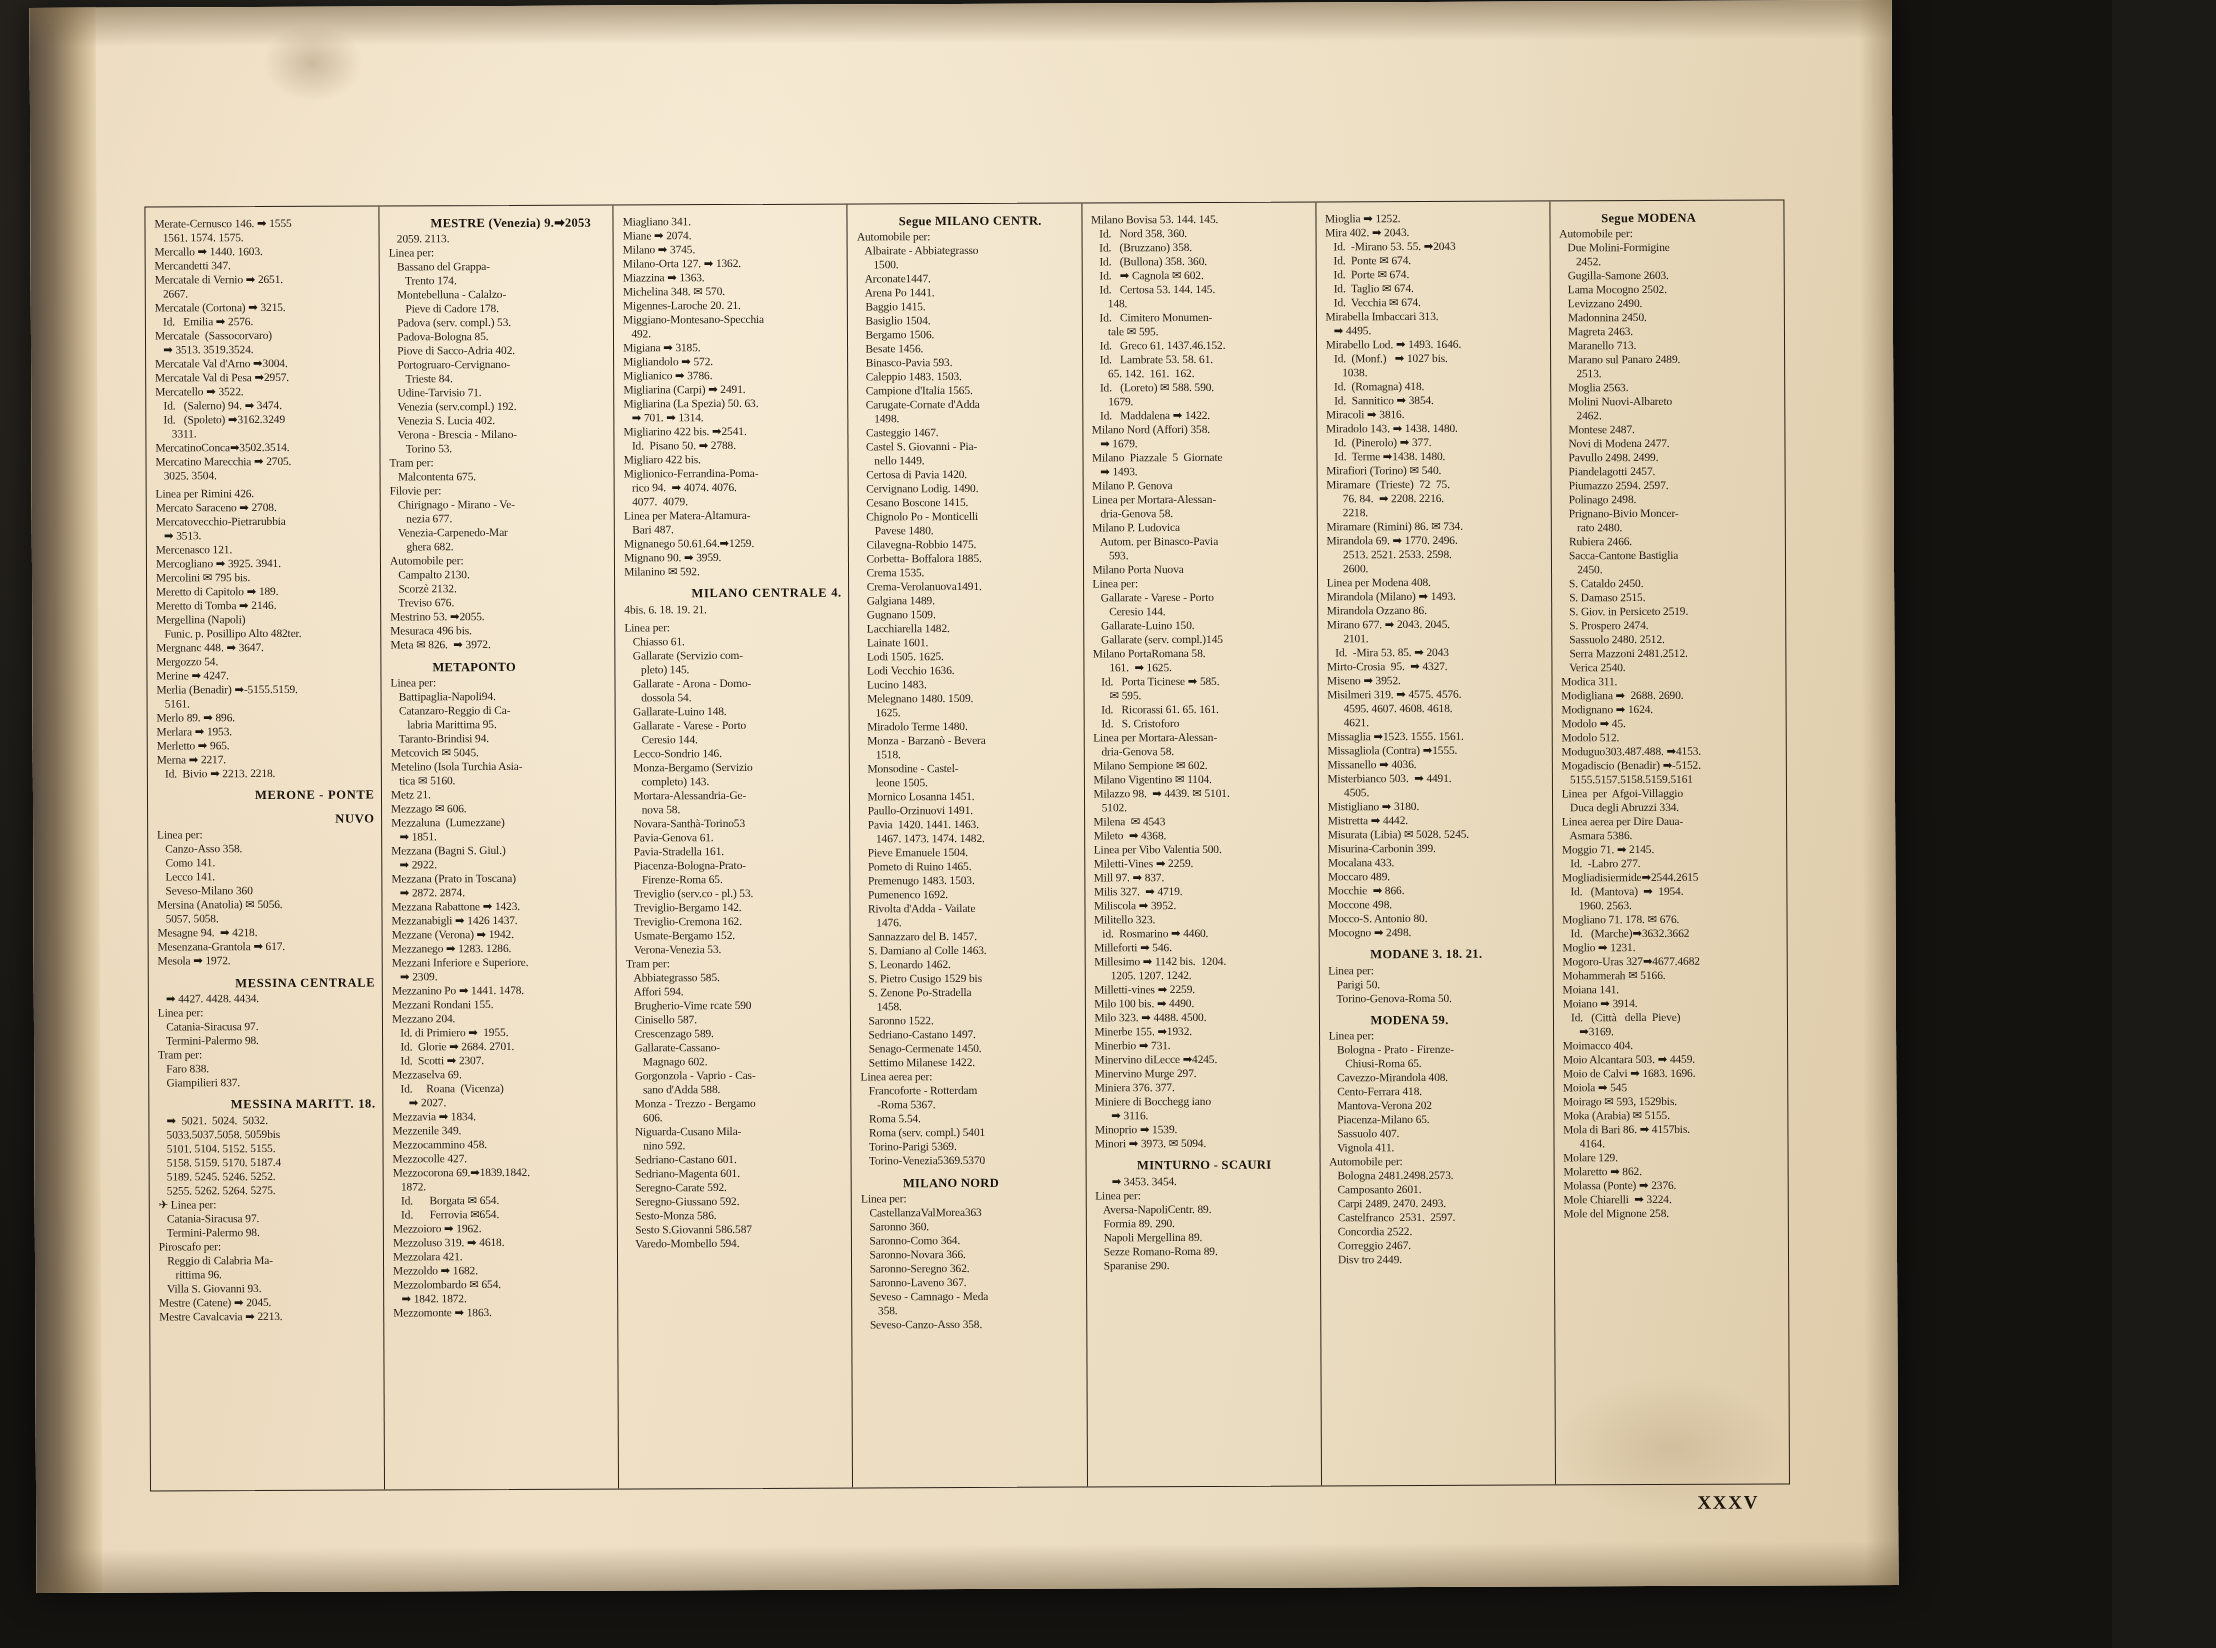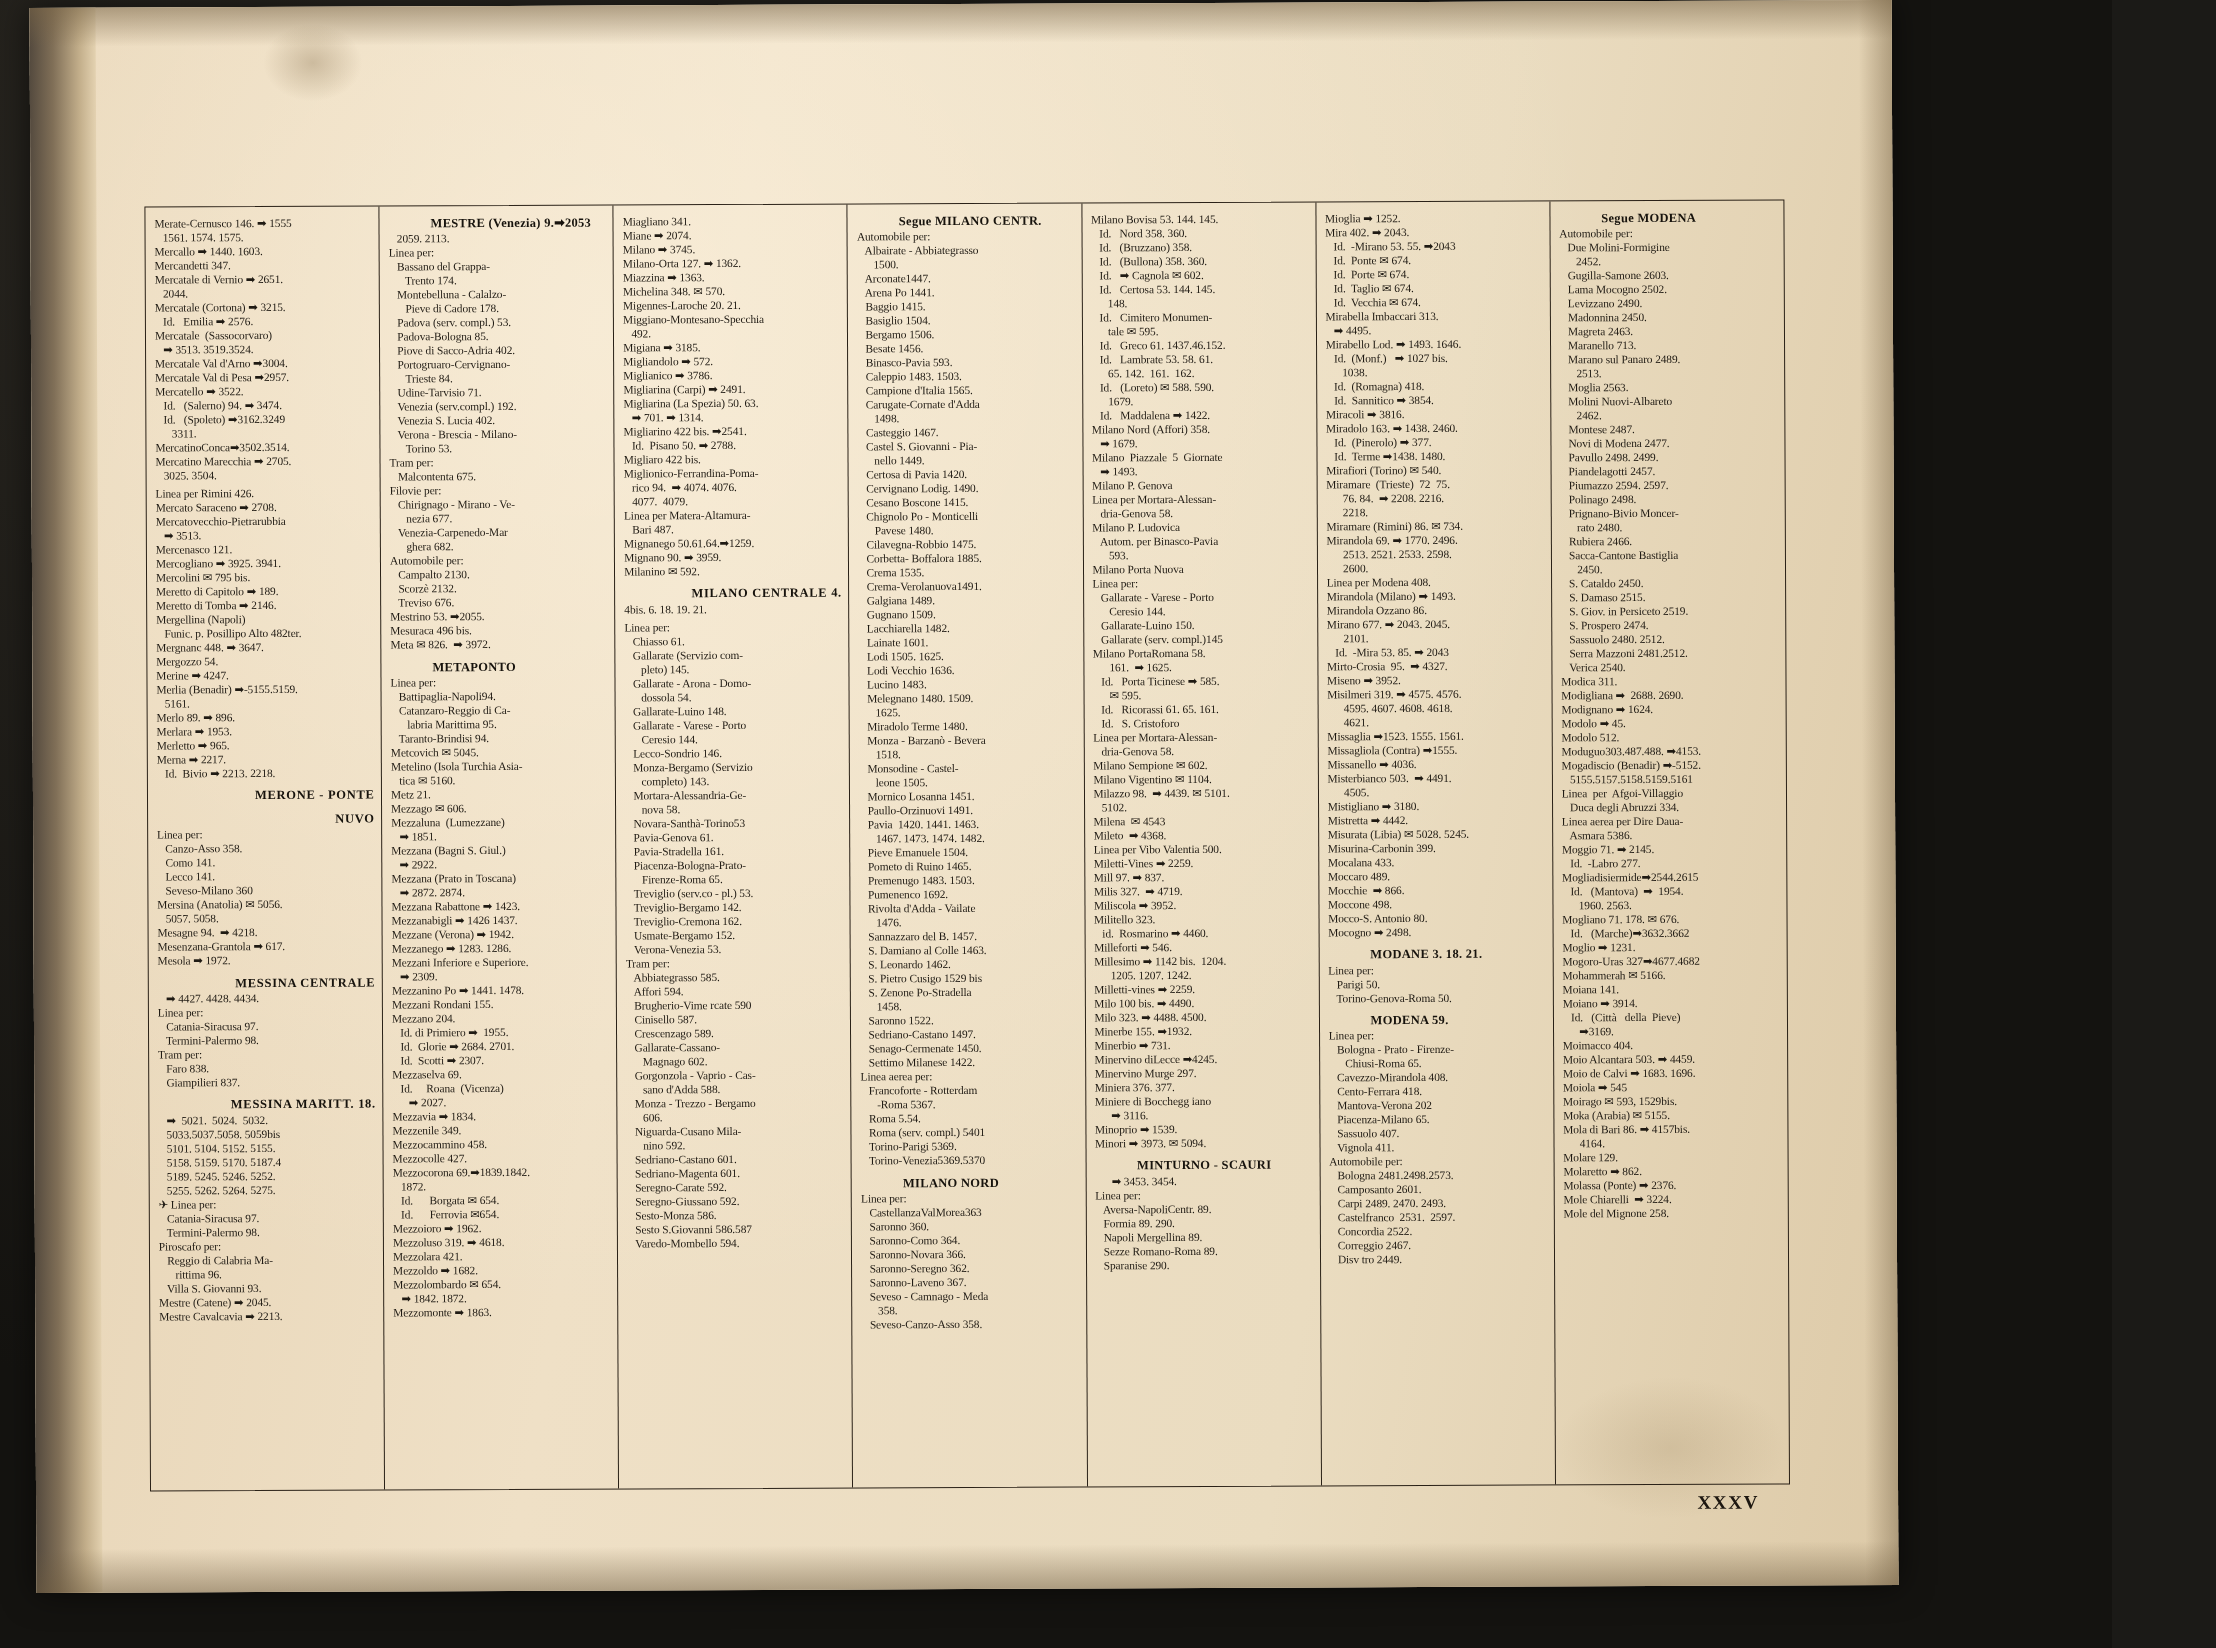--- a/index.html
+++ b/index.html
@@ -155,21 +155,21 @@
     <div class="stain2"></div>
 
     <div class="frame">
       <div class="cols" id="columns">
           <div class="col">
             <div class="ln">Merate-Cernusco 146. ➡ 1555</div>
             <div class="ln">   1561. 1574. 1575.</div>
             <div class="ln">Mercallo ➡ 1440. 1603.</div>
             <div class="ln">Mercandetti 347.</div>
             <div class="ln">Mercatale di Vernio ➡ 2651.</div>
-            <div class="ln">   2044.</div>
+            <div class="ln">   2667.</div>
             <div class="ln">Mercatale (Cortona) ➡ 3215.</div>
             <div class="ln">   Id.   Emilia ➡ 2576.</div>
             <div class="ln">Mercatale  (Sassocorvaro)</div>
             <div class="ln">   ➡ 3513. 3519.3524.</div>
             <div class="ln">Mercatale Val d'Arno ➡3004.</div>
             <div class="ln">Mercatale Val di Pesa ➡2957.</div>
             <div class="ln">Mercatello ➡ 3522.</div>
             <div class="ln">   Id.   (Salerno) 94. ➡ 3474.</div>
             <div class="ln">   Id.   (Spoleto) ➡3162.3249</div>
             <div class="ln">      3311.</div>
@@ -566,21 +566,21 @@
             <div class="ln">   Id.  Taglio ✉ 674.</div>
             <div class="ln">   Id.  Vecchia ✉ 674.</div>
             <div class="ln">Mirabella Imbaccari 313.</div>
             <div class="ln">   ➡ 4495.</div>
             <div class="ln">Mirabello Lod. ➡ 1493. 1646.</div>
             <div class="ln">   Id.  (Monf.)   ➡ 1027 bis.</div>
             <div class="ln">      1038.</div>
             <div class="ln">   Id.  (Romagna) 418.</div>
             <div class="ln">   Id.  Sannitico ➡ 3854.</div>
             <div class="ln">Miracoli ➡ 3816.</div>
-            <div class="ln">Miradolo 163. ➡ 1438. 2460.</div>
+            <div class="ln">Miradolo 143. ➡ 1438. 1480.</div>
             <div class="ln">   Id.  (Pinerolo) ➡ 377.</div>
             <div class="ln">   Id.  Terme ➡1438. 1480.</div>
             <div class="ln">Mirafiori (Torino) ✉ 540.</div>
             <div class="ln">Miramare  (Trieste)  72  75.</div>
             <div class="ln">      76. 84.  ➡ 2208. 2216.</div>
             <div class="ln">      2218.</div>
             <div class="ln">Miramare (Rimini) 86. ✉ 734.</div>
             <div class="ln">Mirandola 69. ➡ 1770. 2496.</div>
             <div class="ln">      2513. 2521. 2533. 2598.</div>
             <div class="ln">      2600.</div>

